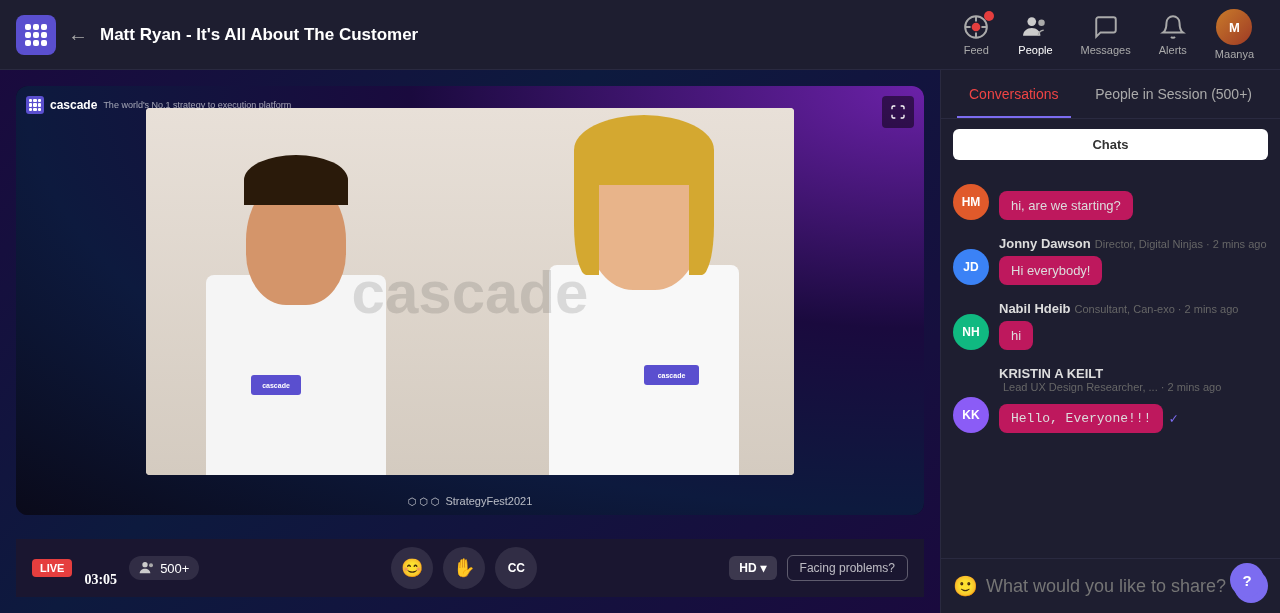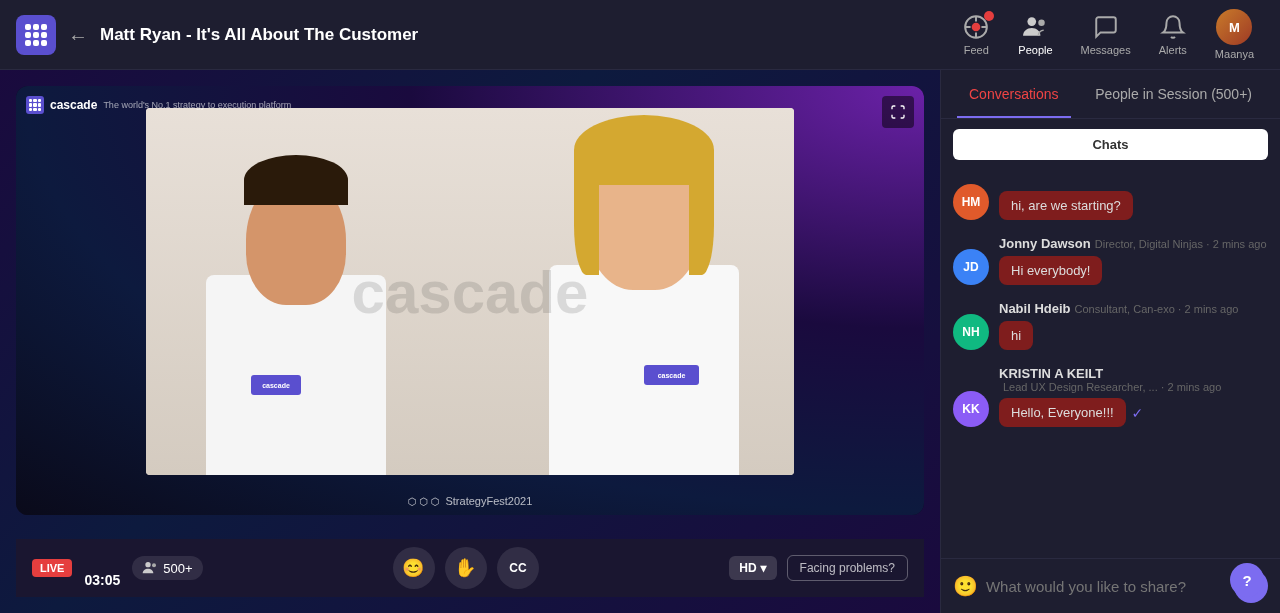--- a/index.html
+++ b/index.html
@@ -217,21 +217,21 @@
       font-size: 11px;
       font-weight: bold;
       padding: 3px 8px;
       border-radius: 4px;
     }
 
     .time-display {
       color: white;
       font-size: 14px;
       font-weight: 600;
-      font-family: Liberation Sans, sans-serif;
+      font-family: Liberation Serif, serif;
       margin-top: 23px;
     }
 
     .audience-count {
       display: flex;
       align-items: center;
       gap: 5px;
       color: white;
       font-size: 13px;
       background: rgba(255,255,255,0.1);
@@ -386,21 +386,21 @@
       font-weight: 600;
     }
 
     .msg-meta {
       color: #666;
       font-size: 11px;
       margin-left: 4px;
     }
 
     .msg-bubble {
-      background: #7f1d1d;
+      background: #be185d;
       color: #ddd;
       font-size: 13px;
       padding: 7px 12px;
       border-radius: 8px;
       margin-top: 5px;
       display: inline-block;
       max-width: 240px;
     }
 
     .msg-bubble-row {
@@ -427,21 +427,21 @@
       color: #aaa;
       font-size: 20px;
       cursor: pointer;
     }
 
     .chat-input {
       flex: 1;
       background: transparent;
       border: none;
       color: #aaa;
-      font-size: 15px;
+      font-size: 18px;
       outline: none;
     }
 
     .send-btn {
       width: 34px;
       height: 34px;
       background: #7c6cf0;
       border-radius: 50%;
       display: flex;
       align-items: center;
@@ -692,21 +692,21 @@
         </div>
       </div>
 
       <div class="chat-message">
         <div class="avatar" style="background:#8b5cf6;">KK</div>
         <div class="msg-body">
           <div class="msg-header">
             <span class="msg-name">KRISTIN A KEILT</span>
             <span class="msg-meta">Lead UX Design Researcher, ... · 2 mins ago</span>
           </div>
-          <div class="msg-bubble-row" style="margin-top:5px;">
+          <div class="msg-bubble-row" style="margin-top:11px;font-family:Liberation Mono, monospace;">
             <div class="msg-bubble" style="margin-top:0;">Hello, Everyone!!!</div>
             <span class="check-icon">✓</span>
           </div>
         </div>
       </div>
 
     </div>
 
     <div class="chat-input-area">
       <span class="emoji-btn">🙂</span>

